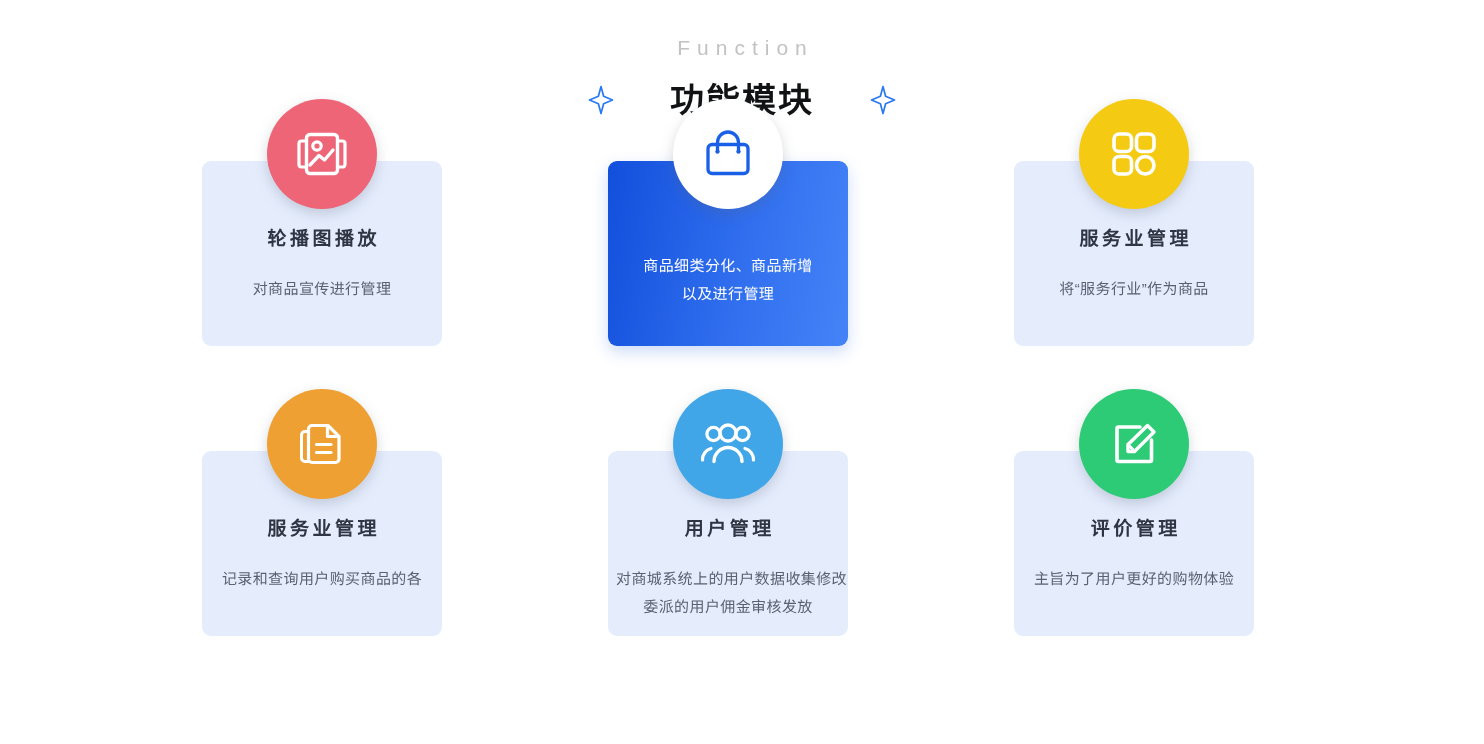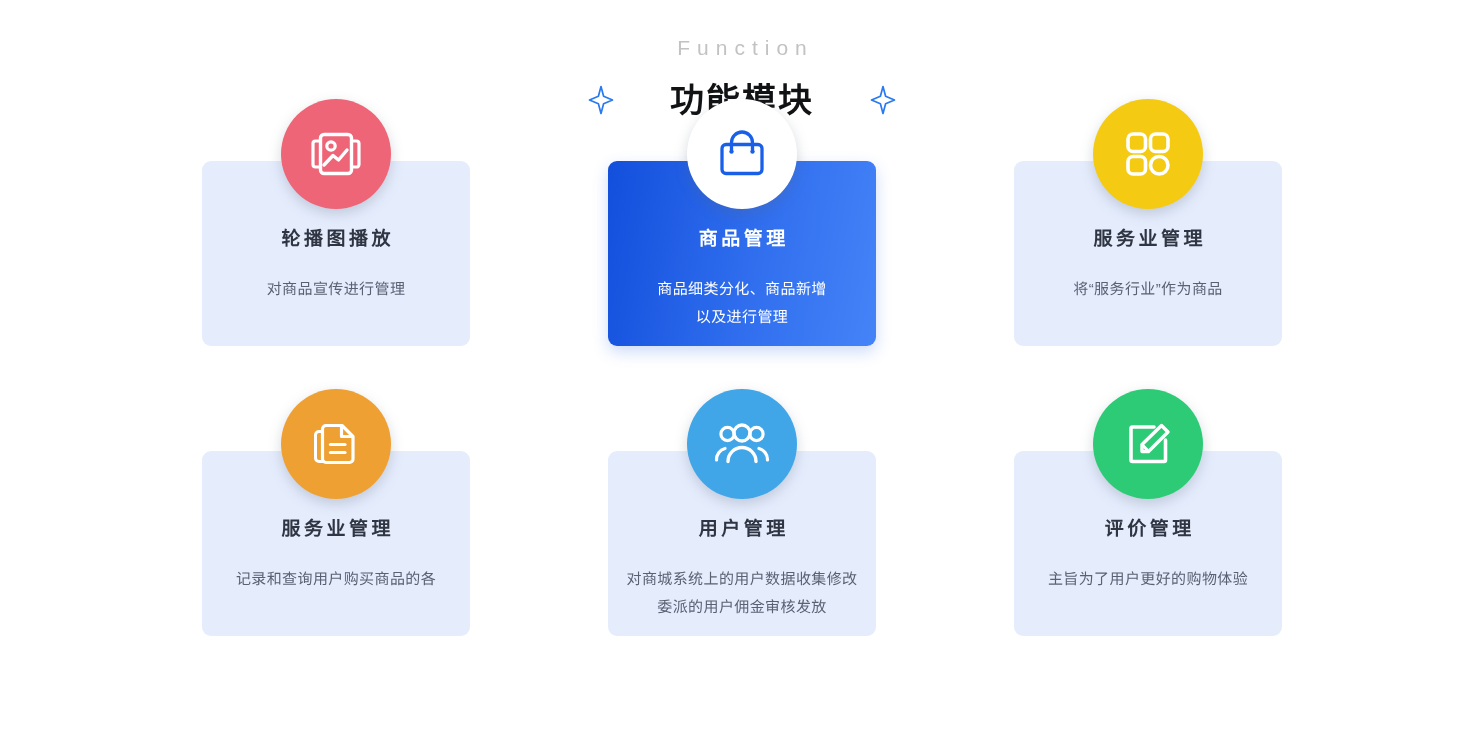--- a/index.html
+++ b/index.html
@@ -61,21 +61,21 @@
     display: grid;
     grid-template-columns: repeat(3, 268px);
     grid-template-rows: repeat(2, 185px);
     column-gap: 138px;
     row-gap: 105px;
     justify-content: center;
   }
 
   .card {
     position: relative;
-    width: 268px;
+    width: 240px;
     height: 185px;
     border-radius: 9px;
     background: #e5edfd;
     box-sizing: border-box;
     padding-top: 67px;
     text-align: center;
   }
   .card.active {
     background: linear-gradient(100deg, #124fdc 0%, #2f6dee 52%, #4483f7 100%);
     box-shadow: 0 6px 16px rgba(26, 90, 225, 0.22);
@@ -154,21 +154,20 @@
 
   <div class="card active">
     <div class="icon-badge" style="background:#ffffff;">
       <svg width="54" height="54" viewBox="0 0 54 54">
         <rect x="7" y="17.5" width="40" height="29" rx="4" fill="none" stroke="#1a5fe8" stroke-width="3.3"></rect>
         <path d="M16.5 23 V15.5 a10.5 10.5 0 0 1 21 0 V23" fill="none" stroke="#1a5fe8" stroke-width="3.3" stroke-linecap="round"></path>
         <circle cx="16.5" cy="24.6" r="2.2" fill="#1a5fe8"></circle>
         <circle cx="37.5" cy="24.6" r="2.2" fill="#1a5fe8"></circle>
       </svg>
     </div>
-    <div class="card-title">商品管理</div>
     <div class="card-desc">
       <span class="line">商品细类分化、商品新增</span>
       <span class="line">以及进行管理</span>
     </div>
   </div>
 
   <div class="card">
     <div class="icon-badge" style="background:#f4cb12;">
       <svg width="52" height="52" viewBox="0 0 52 52">
         <rect x="6" y="6" width="17.5" height="17.5" rx="5" fill="none" stroke="#fff" stroke-width="3.6"></rect>

